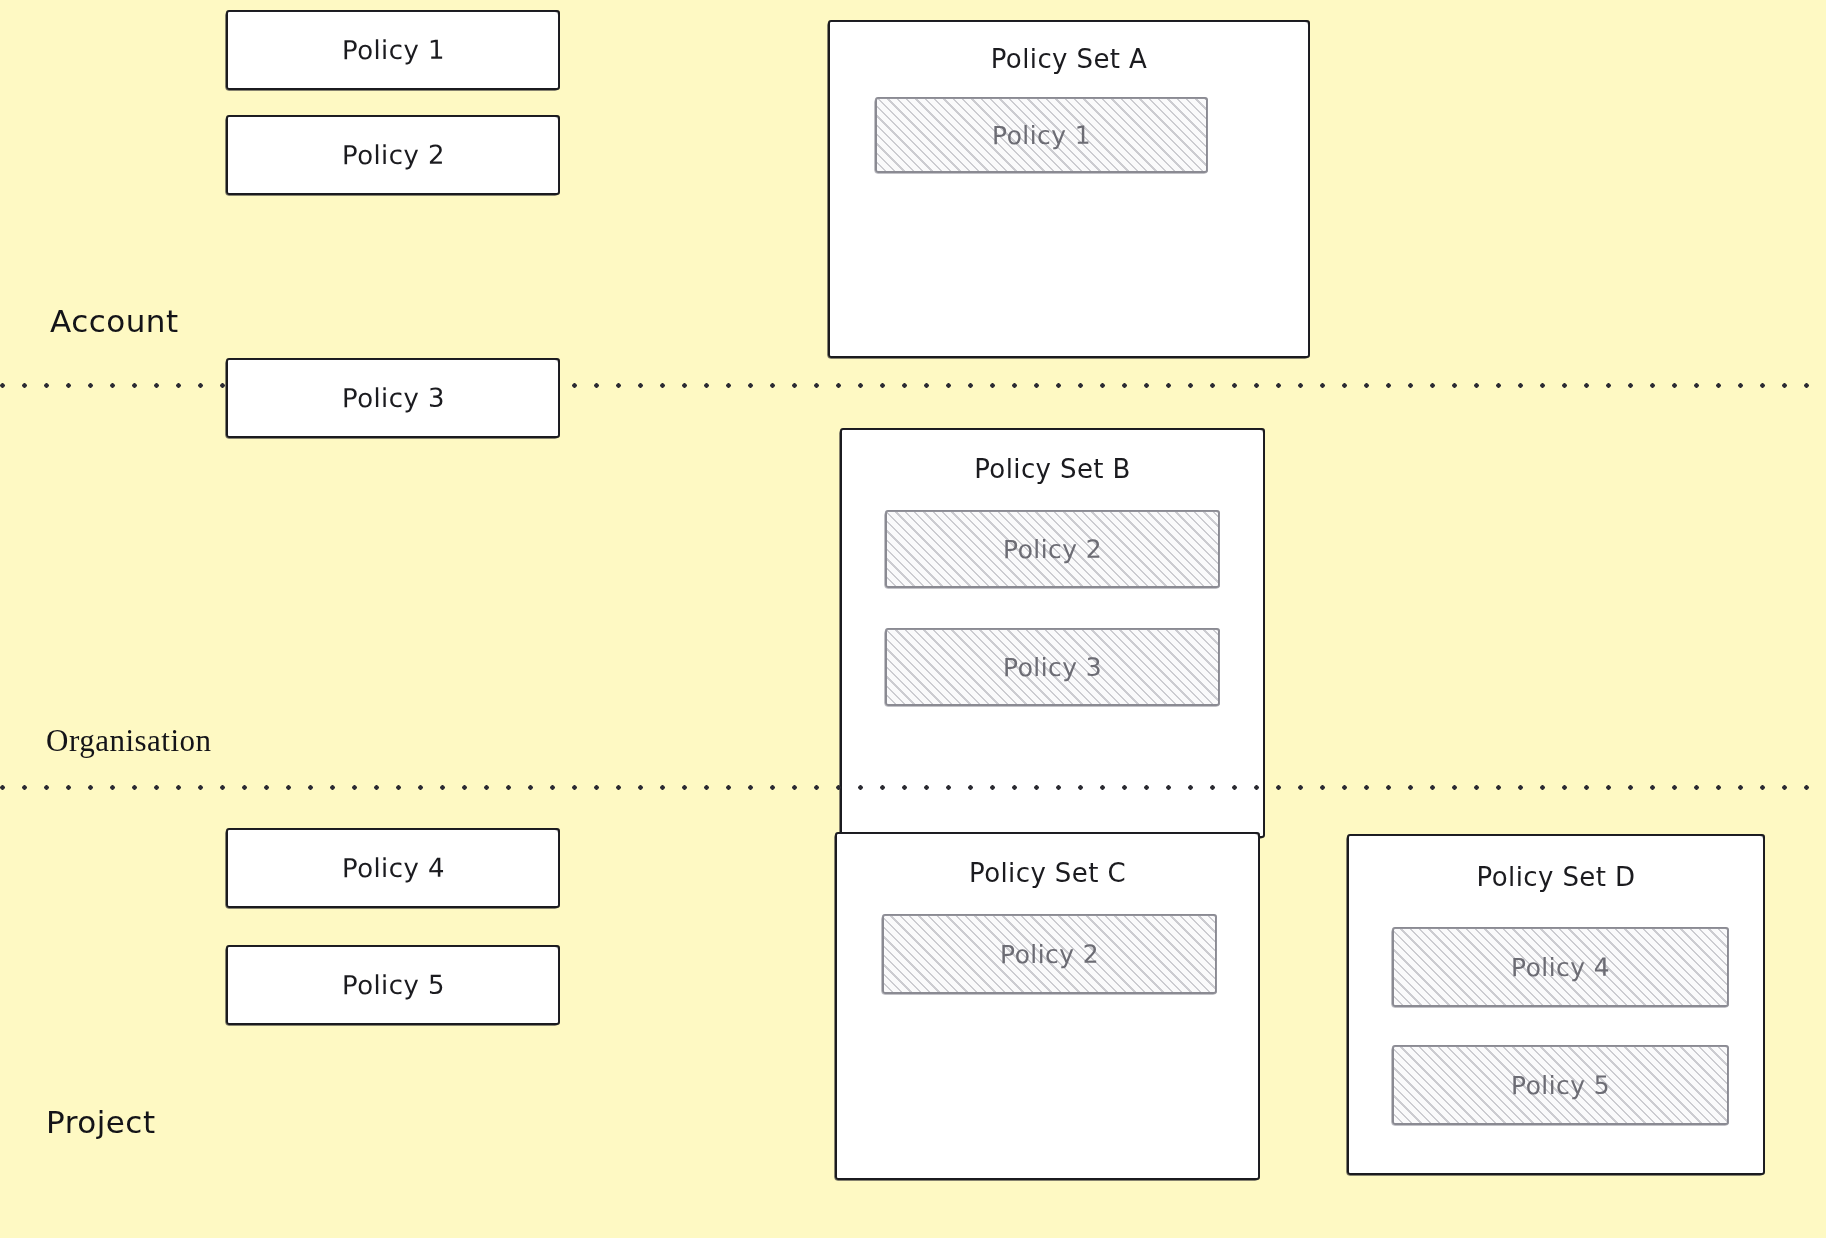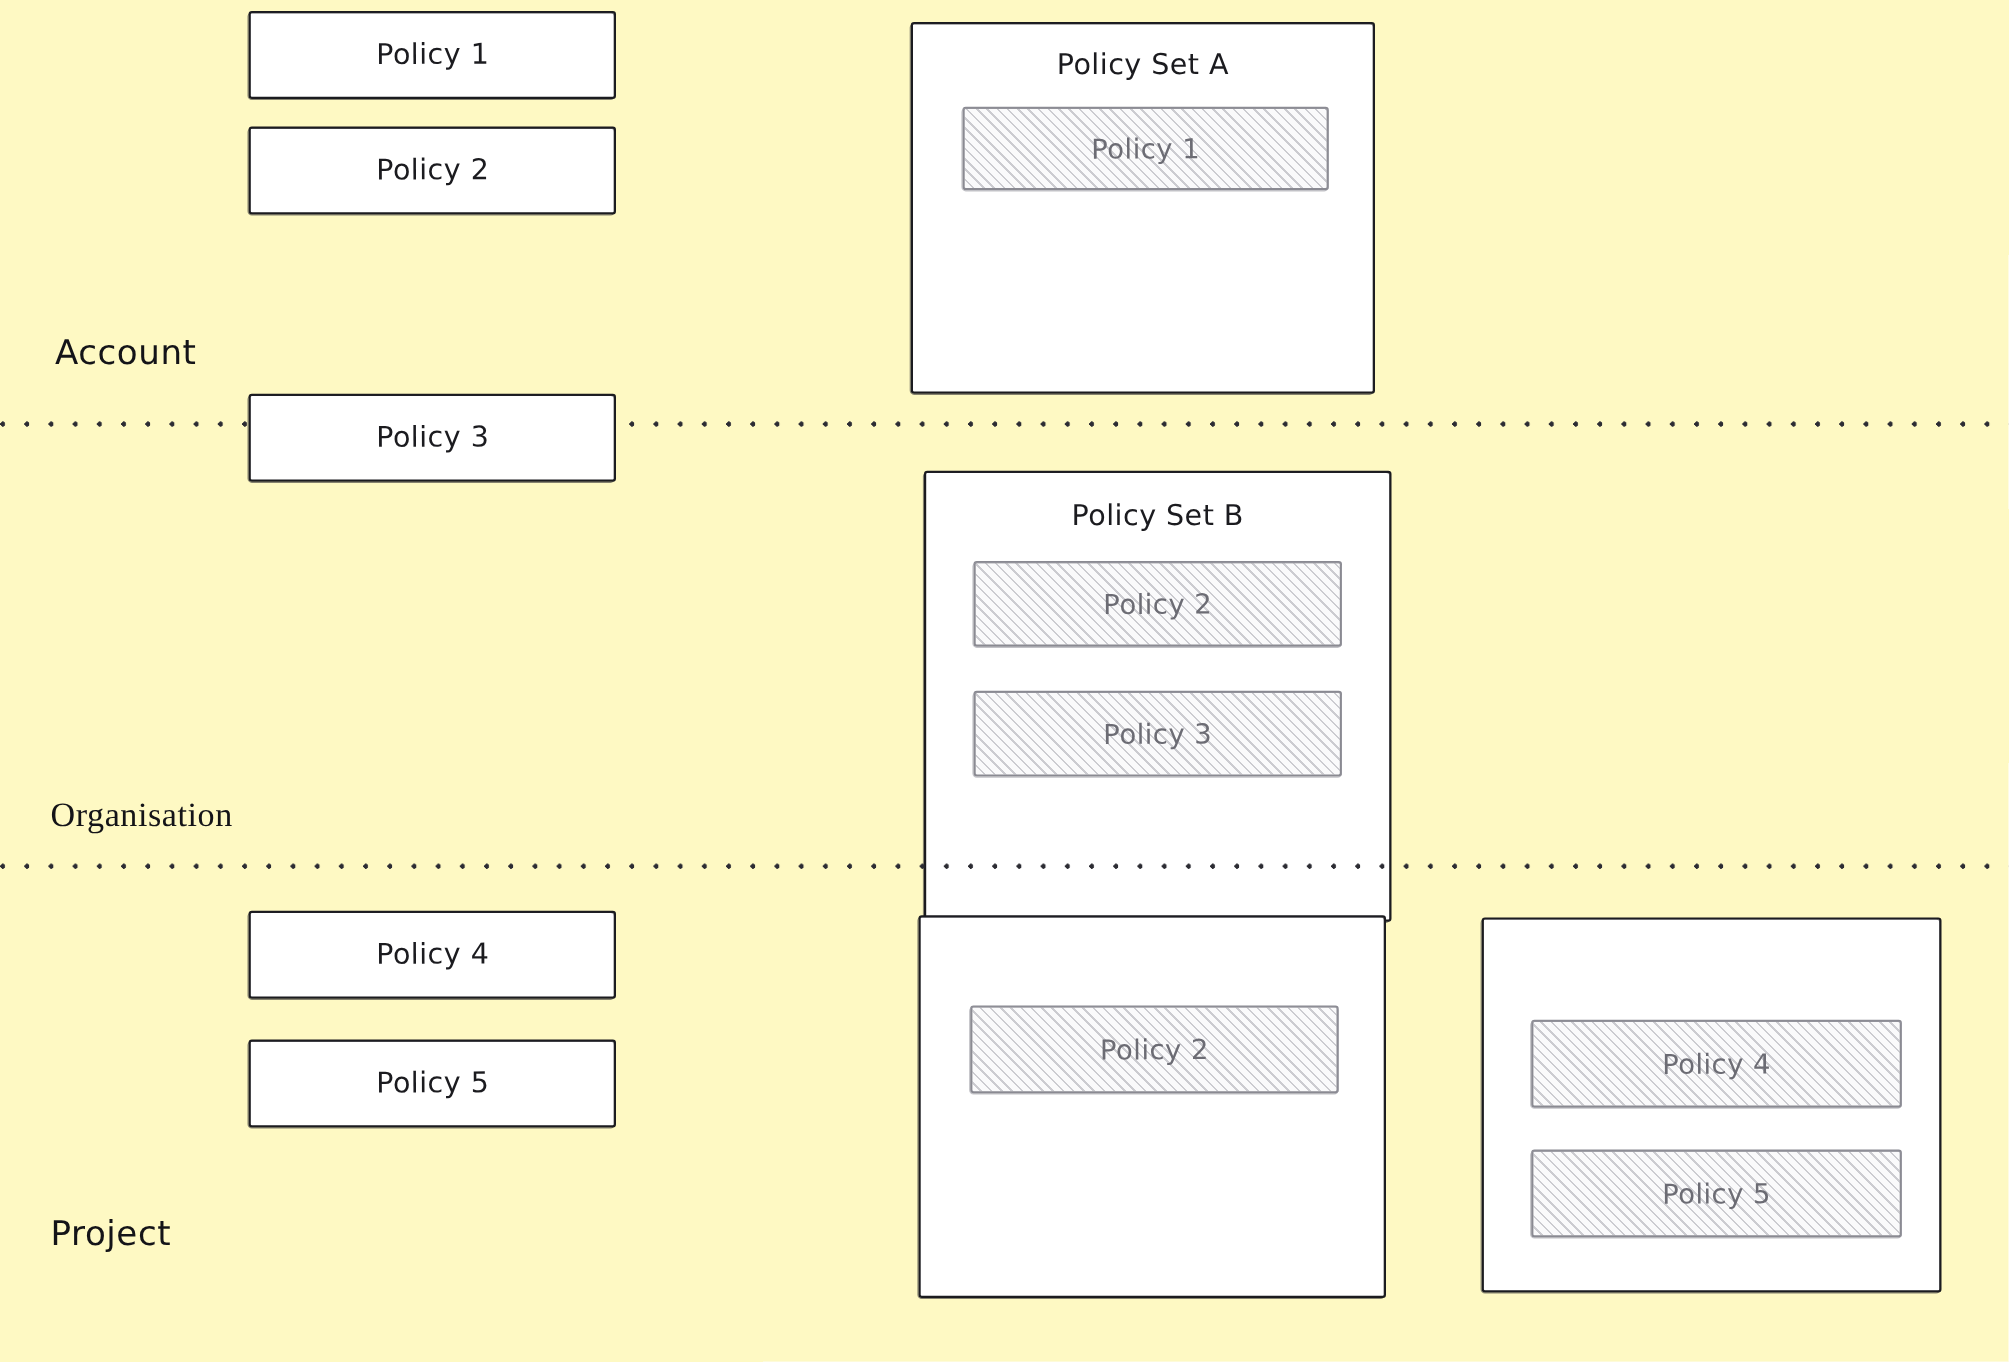--- a/index.html
+++ b/index.html
@@ -142,21 +142,21 @@
 <div id="canvas">
 
   <div class="sk-box policy-chip" style="left:226px; top:10px; width:334px; height:80px;">
     <span class="chip-label">Policy 1</span>
   </div>
 
   <div class="sk-box policy-chip" style="left:226px; top:115px; width:334px; height:80px;">
     <span class="chip-label">Policy 2</span>
   </div>
 
-  <div class="sk-box policy-set" style="left:828px; top:20px; width:422px; height:338px;">
+  <div class="sk-box policy-set" style="left:828px; top:20px; width:482px; height:338px;">
     <div class="set-title" style="top:22px;">Policy Set A</div>
     <div class="hatch-box" style="left:45px; top:75px; width:333px; height:76px;">
       <span class="hatch-label">Policy 1</span>
     </div>
   </div>
 
   <div class="tier-label" style="left:50px; top:303px;">Account</div>
 
   <div class="separator" style="top:383px; width:1826px;"></div>
 
@@ -180,26 +180,28 @@
 
   <div class="sk-box policy-chip" style="left:226px; top:828px; width:334px; height:80px;">
     <span class="chip-label">Policy 4</span>
   </div>
 
   <div class="sk-box policy-chip" style="left:226px; top:945px; width:334px; height:80px;">
     <span class="chip-label">Policy 5</span>
   </div>
 
   <div class="sk-box policy-set" style="left:835px; top:832px; width:425px; height:348px;">
+    <div class="set-title" style="top:24px;">Policy Set C</div>
     <div class="hatch-box" style="left:45px; top:80px; width:335px; height:80px;">
       <span class="hatch-label">Policy 2</span>
     </div>
   </div>
 
   <div class="sk-box policy-set" style="left:1347px; top:834px; width:418px; height:341px;">
+    <div class="set-title" style="top:26px;">Policy Set D</div>
     <div class="hatch-box" style="left:43px; top:91px; width:337px; height:80px;">
       <span class="hatch-label">Policy 4</span>
     </div>
     <div class="hatch-box" style="left:43px; top:209px; width:337px; height:80px;">
       <span class="hatch-label">Policy 5</span>
     </div>
   </div>
 
   <div class="tier-label" style="left:46px; top:1104px;">Project</div>
 

